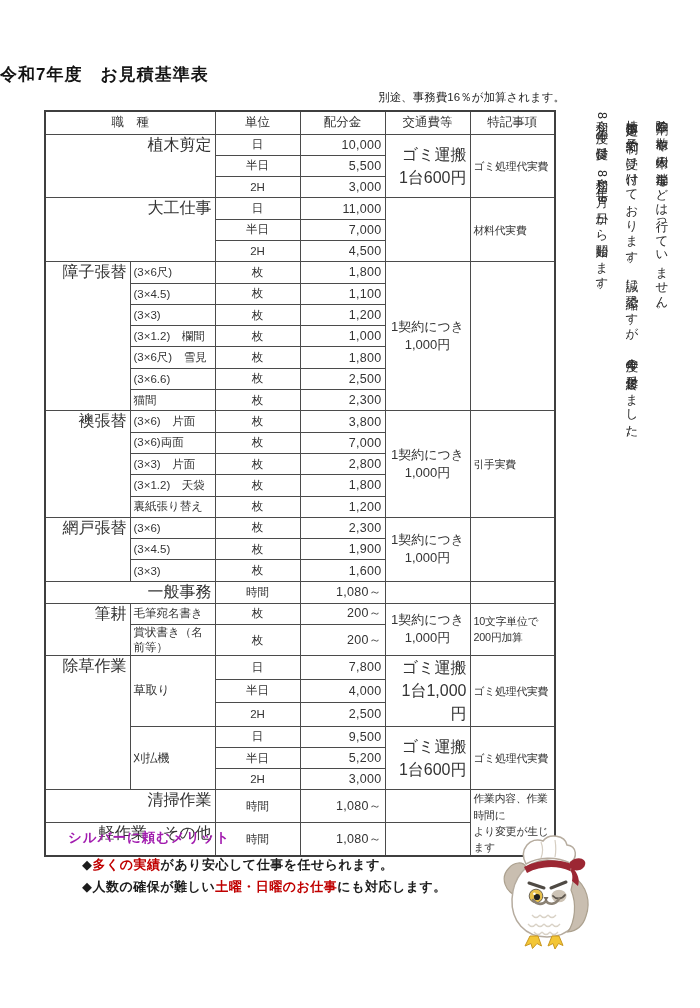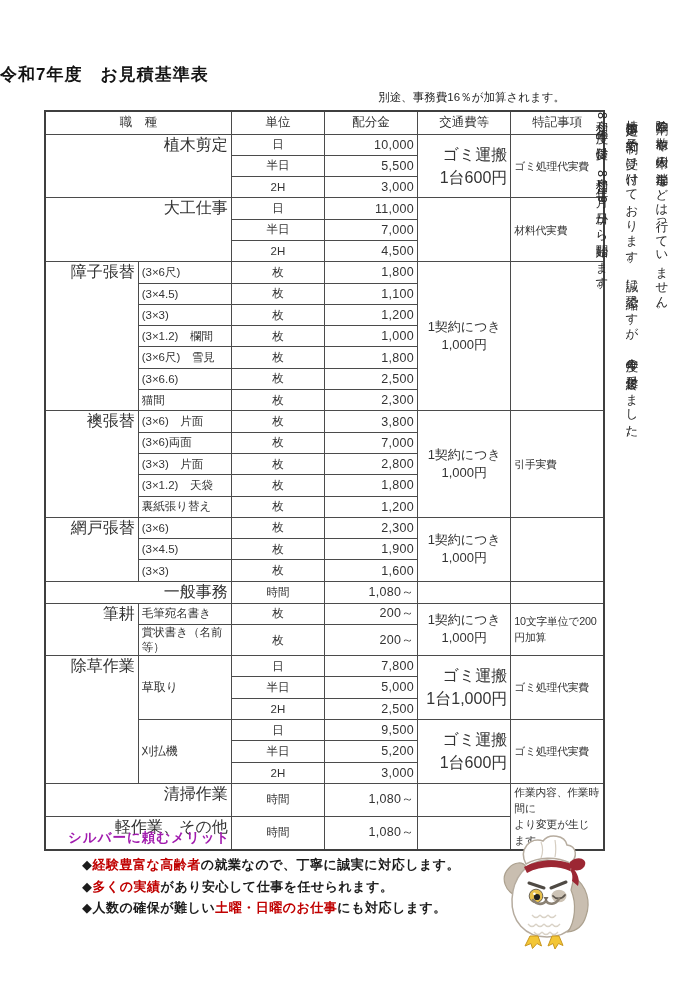--- a/index.html
+++ b/index.html
@@ -10,21 +10,21 @@
   }
   .title {
     position:absolute; top:63px; left:0; width:630px; text-align:left;
     font-size:17px; font-weight:bold; color:#141414; letter-spacing:1px;
   }
   .subtitle {
     position:absolute; top:90px; left:240px; width:325px; text-align:right;
     font-size:11.5px; color:#262626;
   }
   table.t {
-    position:absolute; left:44px; top:110px; width:561px;
+    position:absolute; left:44px; top:110px; width:512px;
     border-collapse:collapse; table-layout:fixed; border:2px solid #3f3f3f;
   }
   .t th, .t td {
     border:1px solid #4b4b4b; padding:0 3px; overflow:hidden;
     white-space:pre-line; color:#333;
   }
   .t thead tr { height:23px; }
   .t tbody tr { height:21.3px; }
   .t th { font-weight:normal; font-size:12.5px; text-align:center; }
   .c-job      { text-align:right;  vertical-align:top;    font-size:16px;   padding:2px 2px 0 4px;margin-top:12px; }
@@ -205,21 +205,21 @@
         <td class="c-job" rowspan="6">除草作業</td>
         <td class="c-subgroup" rowspan="3">草取り</td>
         <td class="c-unit">日</td>
         <td class="c-amount">7,800</td>
         <td class="c-transport" rowspan="3">ゴミ運搬
 1台1,000円</td>
         <td class="c-note" rowspan="3">ゴミ処理代実費</td>
       </tr>
       <tr>
         <td class="c-unit">半日</td>
-        <td class="c-amount">5,000</td>
+        <td class="c-amount">4,000</td>
       </tr>
       <tr>
         <td class="c-unit">2H</td>
         <td class="c-amount">2,500</td>
       </tr>
       <tr>
         <td class="c-subgroup" rowspan="3">刈払機</td>
         <td class="c-unit">日</td>
         <td class="c-amount">9,500</td>
         <td class="c-transport" rowspan="3">ゴミ運搬
@@ -253,21 +253,20 @@
 
 <div class="side-notes" id="side-notes">
   <p>除草剤の散布や樹木の消毒などは行っていません。</p>
   <p>植木剪定は予約制で受け付けております。誠に恐縮ですが、今年度の受付終了しました。</p>
   <p>令和8年度の受付は、令和8年1月19日から開始します。</p>
 </div>
 
 <div class="merits">
   <div class="merits-title">シルバーに頼むメリット</div>
   <ul class="merits-list" id="merits-list">
-      <li><span>◆</span><span class="red" style="color: rgb(192, 0, 0);">経験豊富な高齢者</span><span>の就業なので、丁寧に誠実に対応します。</span></li>
       <li><span>◆</span><span class="red" style="color: rgb(192, 0, 0);">多くの実績</span><span>があり安心して仕事を任せられます。</span></li>
       <li><span>◆人数の確保が難しい</span><span class="red" style="color: rgb(192, 0, 0);">土曜・日曜のお仕事</span><span>にも対応します。</span></li>
     </ul>
 </div>
 
 <svg class="owl" width="102" height="128" viewBox="0 0 102 128" aria-hidden="true">
 
   <path d="M24 64 C8 60 4 44 13 35 C18 29 27 28 30 34 C32 38 30 41 27 43 C23 47 23 54 29 58 C29 62 27 64 24 64 Z" fill="#c9beb0" stroke="#aca18f" stroke-width="1.2"></path>
 
   <path d="M51 27 C29 28 17 46 16 66 C15 88 29 104 51 104 C73 104 87 88 86 66 C85 46 73 28 51 27 Z" fill="#ffffff" stroke="#b6ac9f" stroke-width="1.5"></path>

